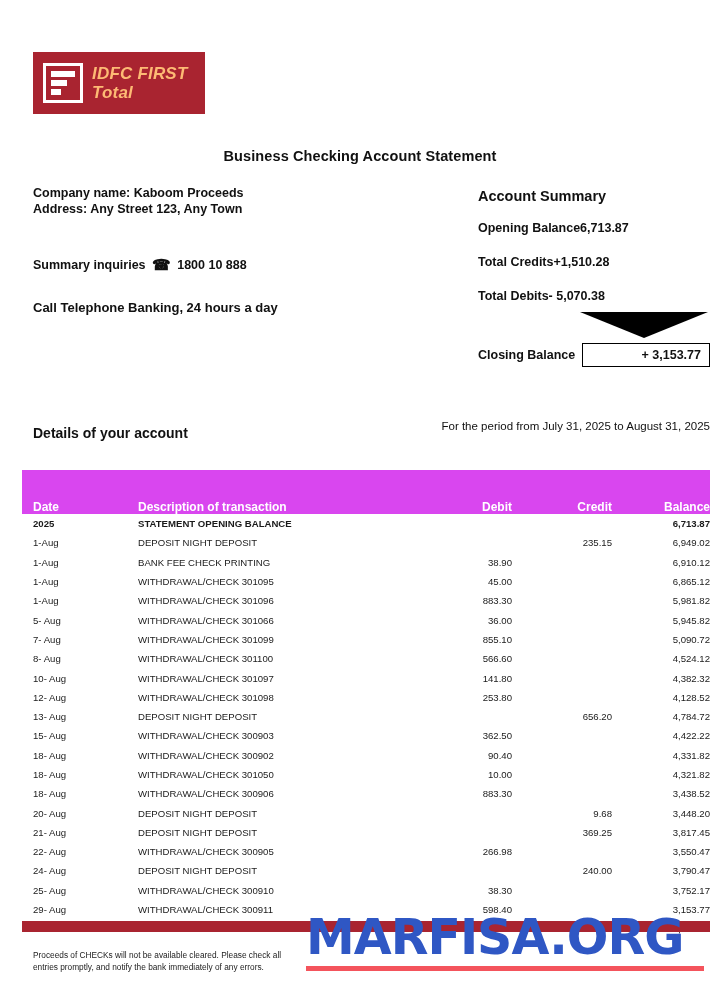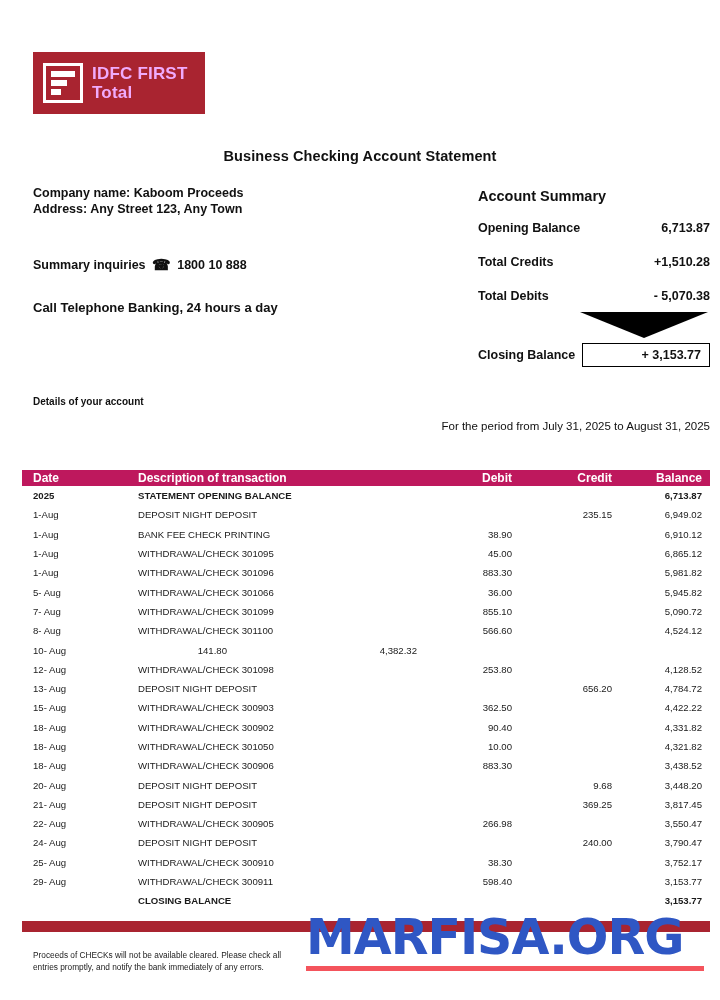--- a/index.html
+++ b/index.html
@@ -39,25 +39,26 @@
     flex-direction: column;
     justify-content: space-between;
     margin-right: 9px;
     flex: 0 0 auto;
   }
   .logo-bar { background:#ffffff; height: 6px; }
   .logo-bar.b1 { width: 100%; }
   .logo-bar.b2 { width: 66%; }
   .logo-bar.b3 { width: 40%; }
   .logo-text {
-    color: #f0abfc;
+    color: #fdba74;
     font-weight: bold;
     font-size: 17px;
     line-height: 19px;
     letter-spacing: 0.2px;
+    font-style: italic;
   }
 
   
   .doc-title {
     position: absolute;
     left: 0; right: 0;
     top: 148px;
     text-align: center;
     font-size: 14.5px;
     font-weight: bold;
@@ -101,21 +102,21 @@
     top: 188px;
     width: 232px;
   }
   .summary-title {
     font-size: 14.5px;
     font-weight: bold;
     margin-bottom: 17px;
   }
   .summary-row {
     display: flex;
-    justify-content: space-between;
+    justify-content: flex-start;
     align-items: baseline;
     font-size: 12.5px;
     font-weight: bold;
     margin-bottom: 20px;
   }
   .summary-row .val { text-align: right; }
 
   .arrow-wrap {
     position: absolute;
     left: 580px;
@@ -148,63 +149,63 @@
     padding: 4px 8px 4px 0;
     text-align: right;
     font-size: 12.5px;
     font-weight: bold;
   }
 
   
   .details-label {
     position: absolute;
     left: 33px;
-    top: 396px;
-    font-size: 10px;
+    top: 425px;
+    font-size: 14px;
     font-weight: bold;
   }
   .period-label {
     position: absolute;
     right: 10px;
     top: 420px;
     font-size: 11.5px;
   }
 
   
   .table {
     position: absolute;
     left: 22px;
     top: 470px;
     width: 688px;
   }
   .t-head {
-    background: #be185d;
+    background: #d946ef;
     color: #ffffff;
     font-weight: bold;
     font-size: 12px;
-    height: 16px;
-    display: flex;
-    align-items: center;
+    height: 44px;
+    display: flex;
+    align-items: flex-end;
   }
   .t-row {
     display: flex;
     align-items: center;
     font-size: 9.6px;
     height: 19.3px;
     color: #1a1a1a;
   }
   .t-row.bold, .t-head .c { white-space: nowrap; }
   .t-row.bold .c { font-weight: bold; }
 
   .c { box-sizing: border-box; }
   .c-date  { width: 105px; padding-left: 11px; }
   .c-desc  { width: 285px; padding-left: 11px; }
   .c-debit { width: 100px; text-align: right; }
   .c-credit{ width: 100px; text-align: right; }
-  .c-bal   { width: 98px;  text-align: right; padding-right: 8px; }
+  .c-bal   { width: 98px;  text-align: right; padding-right: 0; }
   .t-head .c-debit  { padding-right: 0px; }
   .t-head .c-credit { padding-right: 0px; }
 
   .t-foot-bar {
     position: absolute;
     left: 22px;
     top: 921px;
     width: 688px;
     height: 11px;
     background: #A92430;
@@ -363,20 +364,21 @@
       </div>
       <div class="t-row">
         <div class="c c-date">8- Aug</div>
         <div class="c c-desc">WITHDRAWAL/CHECK 301100</div>
         <div class="c c-debit">566.60</div>
         <div class="c c-credit"></div>
         <div class="c c-bal">4,524.12</div>
       </div>
       <div class="t-row">
         <div class="c c-date">10- Aug</div>
+        <div class="c c-desc">WITHDRAWAL/CHECK 301097</div>
         <div class="c c-debit">141.80</div>
         <div class="c c-credit"></div>
         <div class="c c-bal">4,382.32</div>
       </div>
       <div class="t-row">
         <div class="c c-date">12- Aug</div>
         <div class="c c-desc">WITHDRAWAL/CHECK 301098</div>
         <div class="c c-debit">253.80</div>
         <div class="c c-credit"></div>
         <div class="c c-bal">4,128.52</div>

